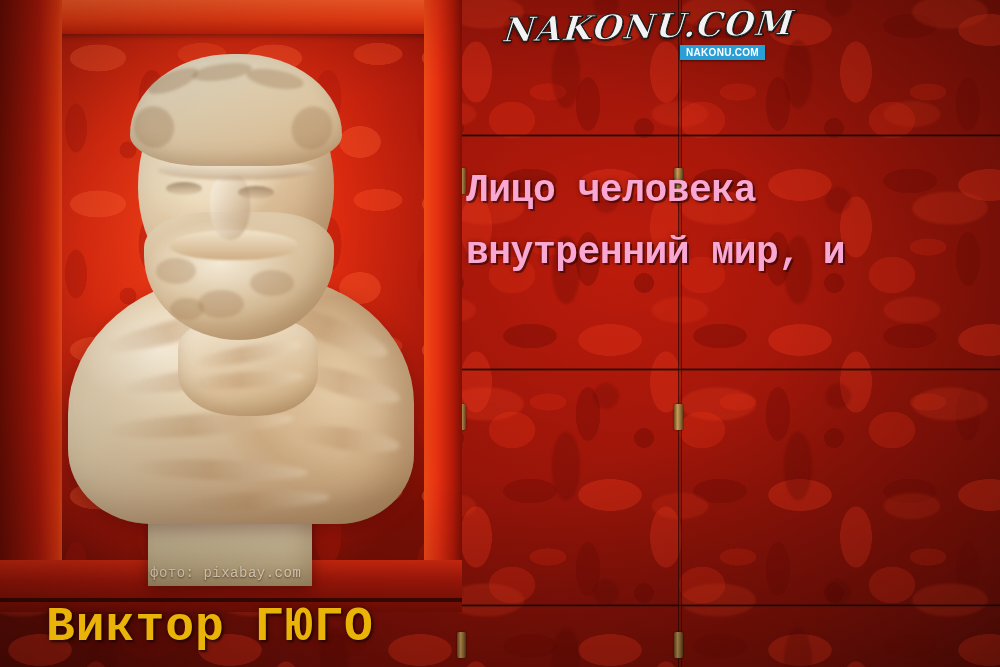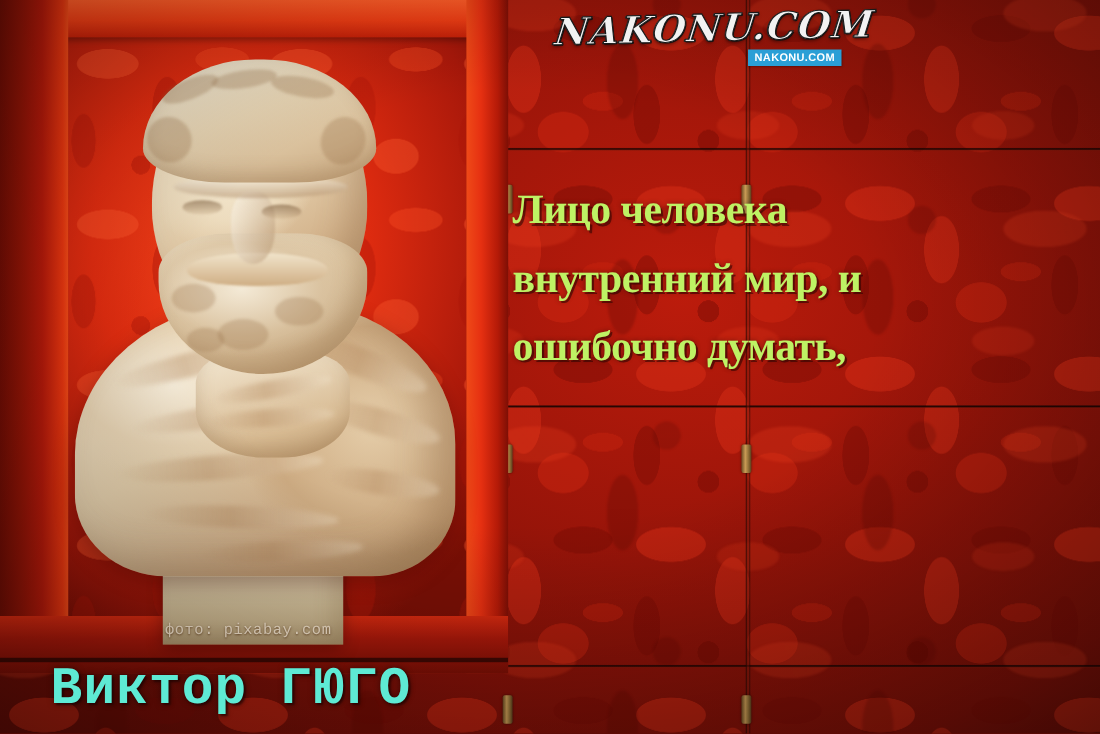--- a/index.html
+++ b/index.html
@@ -239,39 +239,39 @@
     color: #f3e3cc;
     text-shadow: 0 1px 2px rgba(80,40,10,0.75);
     white-space: nowrap;
   }
 
   
   .quote {
     position: absolute; left: 466px; top: 160px; width: 534px;
   }
   .quote .line {
-    font-family: Liberation Serif, serif;
+    font-family: Liberation Mono, monospace;
     font-size: 38px;
     line-height: 62px;
     font-weight: 700;
-    color: #bef264;
+    color: #f9a8d4;
     white-space: nowrap;
     text-shadow:
       2px 2px 0 rgba(40,4,2,0.55),
       0 0 5px rgba(20,2,1,0.45);
     letter-spacing: -0.5px;
   }
 
   
   .author {
     position: absolute; left: 46px; top: 600px;
     font-family: "Liberation Mono", "DejaVu Sans Mono", monospace;
     font-size: 48px;
     font-weight: 700;
-    color: #5eead4;
+    color: #eab308;
     white-space: nowrap;
     letter-spacing: 1px;
     text-shadow: 2px 2px 2px rgba(30,3,1,0.7), 0 0 6px rgba(20,2,1,0.5);
   }
 
   
   .logo-wrap { position: absolute; left: 505px; top: 6px; width: 250px; height: 62px; }
   .logo-script {
     position: absolute; left: 0; top: 0;
     font-family: "DejaVu Serif", "Liberation Serif", serif;
@@ -377,18 +377,17 @@
   <div class="vignette"></div>
 
   <div class="logo-wrap">
     <div class="logo-script">NAKONU.COM</div>
     <div class="logo-badge">NAKONU.COM</div>
   </div>
 
   <div class="quote">
     <div class="line">Лицо человека</div>
     <div class="line">внутренний мир, и</div>
-    <div class="line">ошибочно думать,</div>
   </div>
 
   <div class="author">Виктор ГЮГО</div>
 
 </div>
 
 </body></html>

